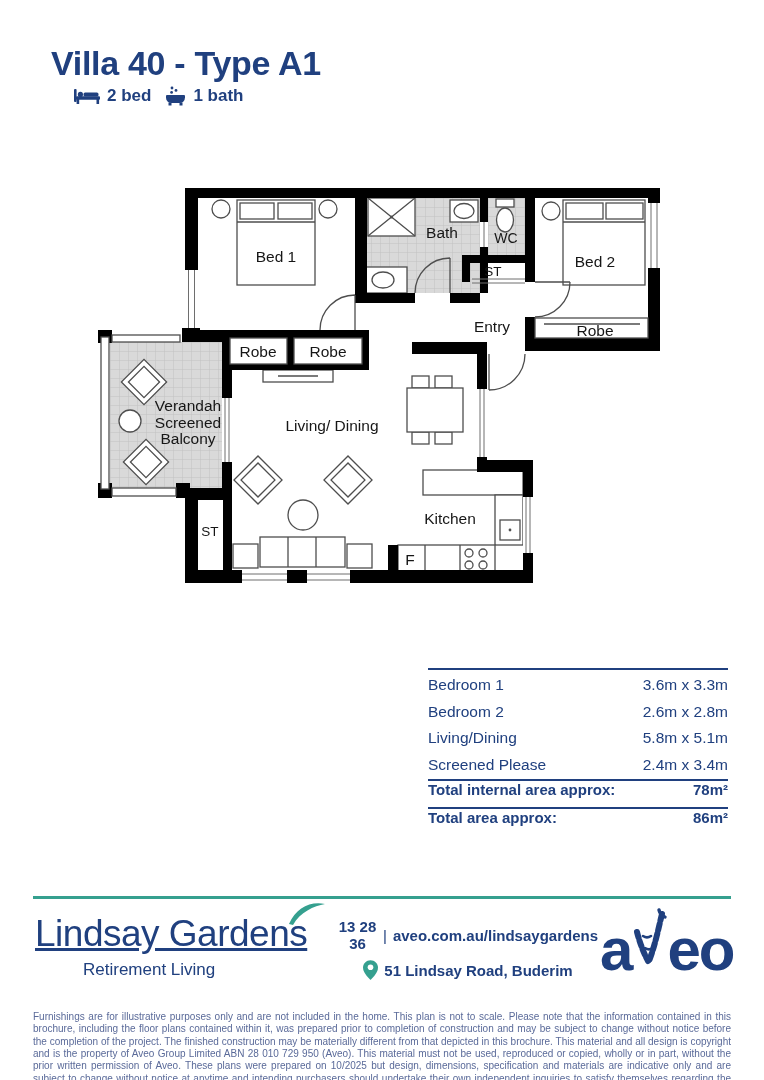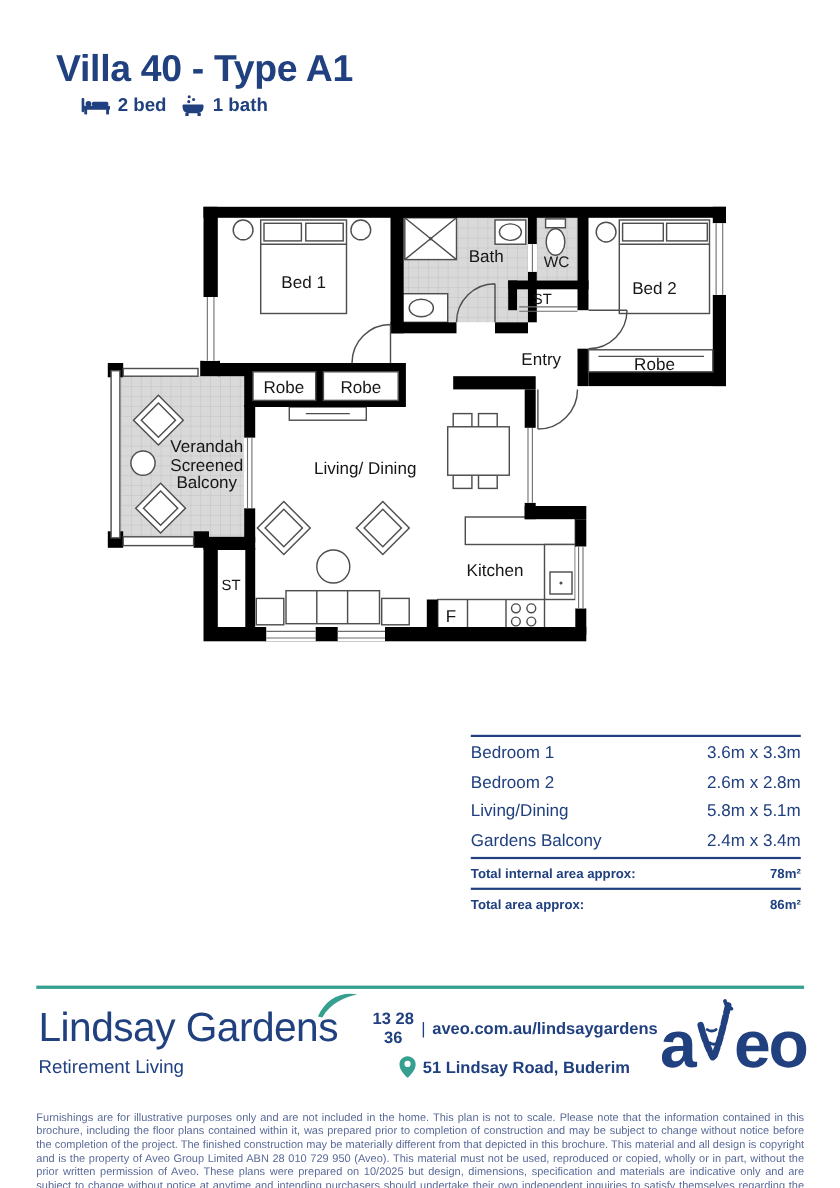--- a/index.html
+++ b/index.html
@@ -26,30 +26,30 @@
   .wg{fill:#fff;}
   .t15{font-size:15.5px;}
   .t14{font-size:14px;}
   .t13{font-size:13.5px;}
 
   
   .dim-table{position:absolute;left:428px;top:668px;width:300px;color:var(--navy);}
   .dim-rows{border-top:2.5px solid var(--navy);padding-top:2px;}
   .dim-row{display:flex;justify-content:space-between;align-items:center;
     height:26.5px;font-size:15.5px;}
-  .dim-total{display:flex;justify-content:space-between;align-items:center;
-    height:26px;font-size:12px;font-weight:700;border-top:2.5px solid var(--navy);}
+  .dim-total{display:flex;justify-content:space-between;align-items:flex-start;
+    height:26px;font-size:15px;font-weight:700;border-top:2.5px solid var(--navy);}
   .dim-rows{margin-bottom:1px;}
 
   
   .footer-rule{position:absolute;left:33px;top:896px;width:698px;height:3px;
     background:var(--teal);}
   .brand-left{position:absolute;left:35px;top:912px;color:var(--navy);}
   .community-name{font-size:37px;letter-spacing:-0.5px;margin:0;line-height:44px;font-weight:500;}
-  .community-tagline{font-size:17px;margin-top:4px;}
+  .community-tagline{font-size:17px;margin-top:4px;margin-left:48px;}
   .leaf{position:absolute;left:253px;top:-10px;}
   .contact{position:absolute;left:338px;top:918px;width:260px;text-align:center;
     color:var(--navy);font-size:15px;font-weight:700;}
   .contact-line{display:flex;justify-content:center;align-items:center;gap:6px;
     margin-bottom:8px;}
   .contact-sep{font-weight:400;color:var(--navy);}
   .aveo-logo{position:absolute;left:600px;top:906px;display:flex;align-items:flex-end;
     color:var(--navy);font-size:60px;font-weight:600;letter-spacing:-2px;line-height:58px;}
   .aveo-logo .vglyph{margin:0 -2px 2px -2px;}
 
@@ -322,38 +322,38 @@
     </div>
     <div class="dim-row">
       <span>Bedroom 2</span>
       <span>2.6m x 2.8m</span>
     </div>
     <div class="dim-row">
       <span>Living/Dining</span>
       <span>5.8m x 5.1m</span>
     </div>
     <div class="dim-row">
-      <span>Gardens Balcony</span>
+      <span>Screened Please</span>
       <span>2.4m x 3.4m</span>
     </div>
   </div>
   <div class="dim-total">
     <span>Total internal area approx:</span>
     <span>78m²</span>
   </div>
   <div class="dim-total">
     <span>Total area approx:</span>
     <span>86m²</span>
   </div>
 </div>
 
 <div class="footer-rule"></div>
 
 <div class="brand-left" style="position:absolute;">
-  <div style="position:relative;">
+  <div style="position:relative;text-decoration:underline;">
     <span class="leaf">
       <svg width="38" height="24" viewBox="0 0 38 24">
         <path d="M1 22 C8 6, 22 -1, 37 2 C26 4, 12 10, 5 23 Z" fill="#35a08f"></path>
       </svg>
     </span>
     <div class="community-name">Lindsay Gardens</div>
   </div>
   <div class="community-tagline">Retirement Living</div>
 </div>
 

